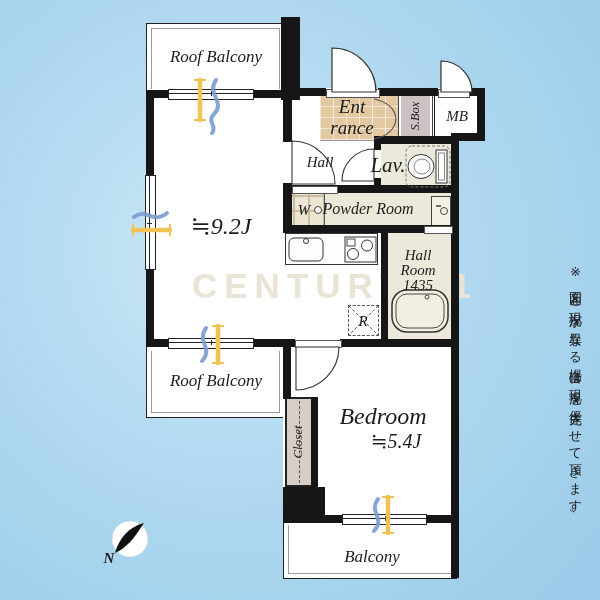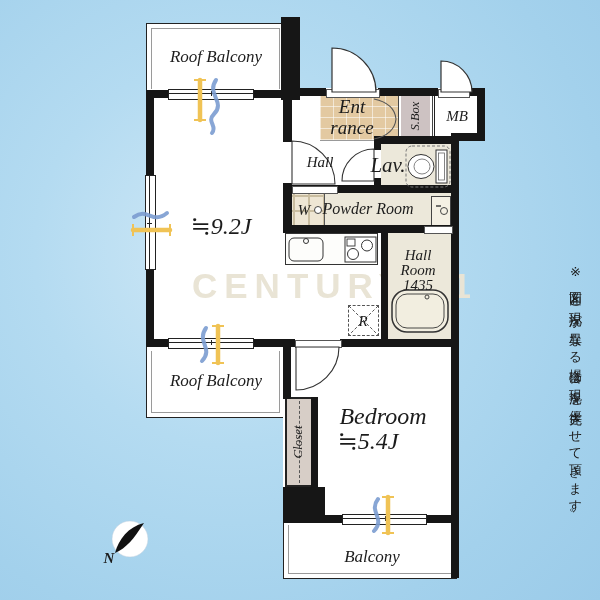--- a/index.html
+++ b/index.html
@@ -215,20 +215,20 @@
   <div class="lbl" style="left:368px;top:209px;font-size:16px;">Powder Room</div>
   <div class="lbl" style="left:304px;top:210px;font-size:15px;">W</div>
   <div class="lbl" style="left:418px;top:270px;font-size:15px;line-height:15px;">
     <span>Hall</span><br>
     <span>Room</span><br>
     <span>1435</span>
   </div>
   <div class="lbl" style="left:363px;top:321px;font-size:15px;">R</div>
   <div class="lbl" style="left:216px;top:381px;font-size:17px;">Roof Balcony</div>
   <div class="lbl" style="left:383px;top:416px;font-size:24px;">Bedroom</div>
-  <div class="lbl" style="left:368px;top:441px;font-size:24px;">≒5.4J</div>
+  <div class="lbl" style="left:396px;top:441px;font-size:20px;">≒5.4J</div>
   <div class="lbl rot" style="left:298px;top:442px;font-size:13px;">Closet</div>
   <div class="lbl" style="left:372px;top:557px;font-size:17px;font-style:italic;">Balcony</div>
   <div class="lbl" style="left:109px;top:558px;font-size:15px;font-weight:bold;">N</div>
 
   <div class="disc" style="left:566px;top:264px;height:336px;">※図面と現況が異なる場合は現況を優先させて頂きます。</div>
 
 </div>
 
 </body></html>

